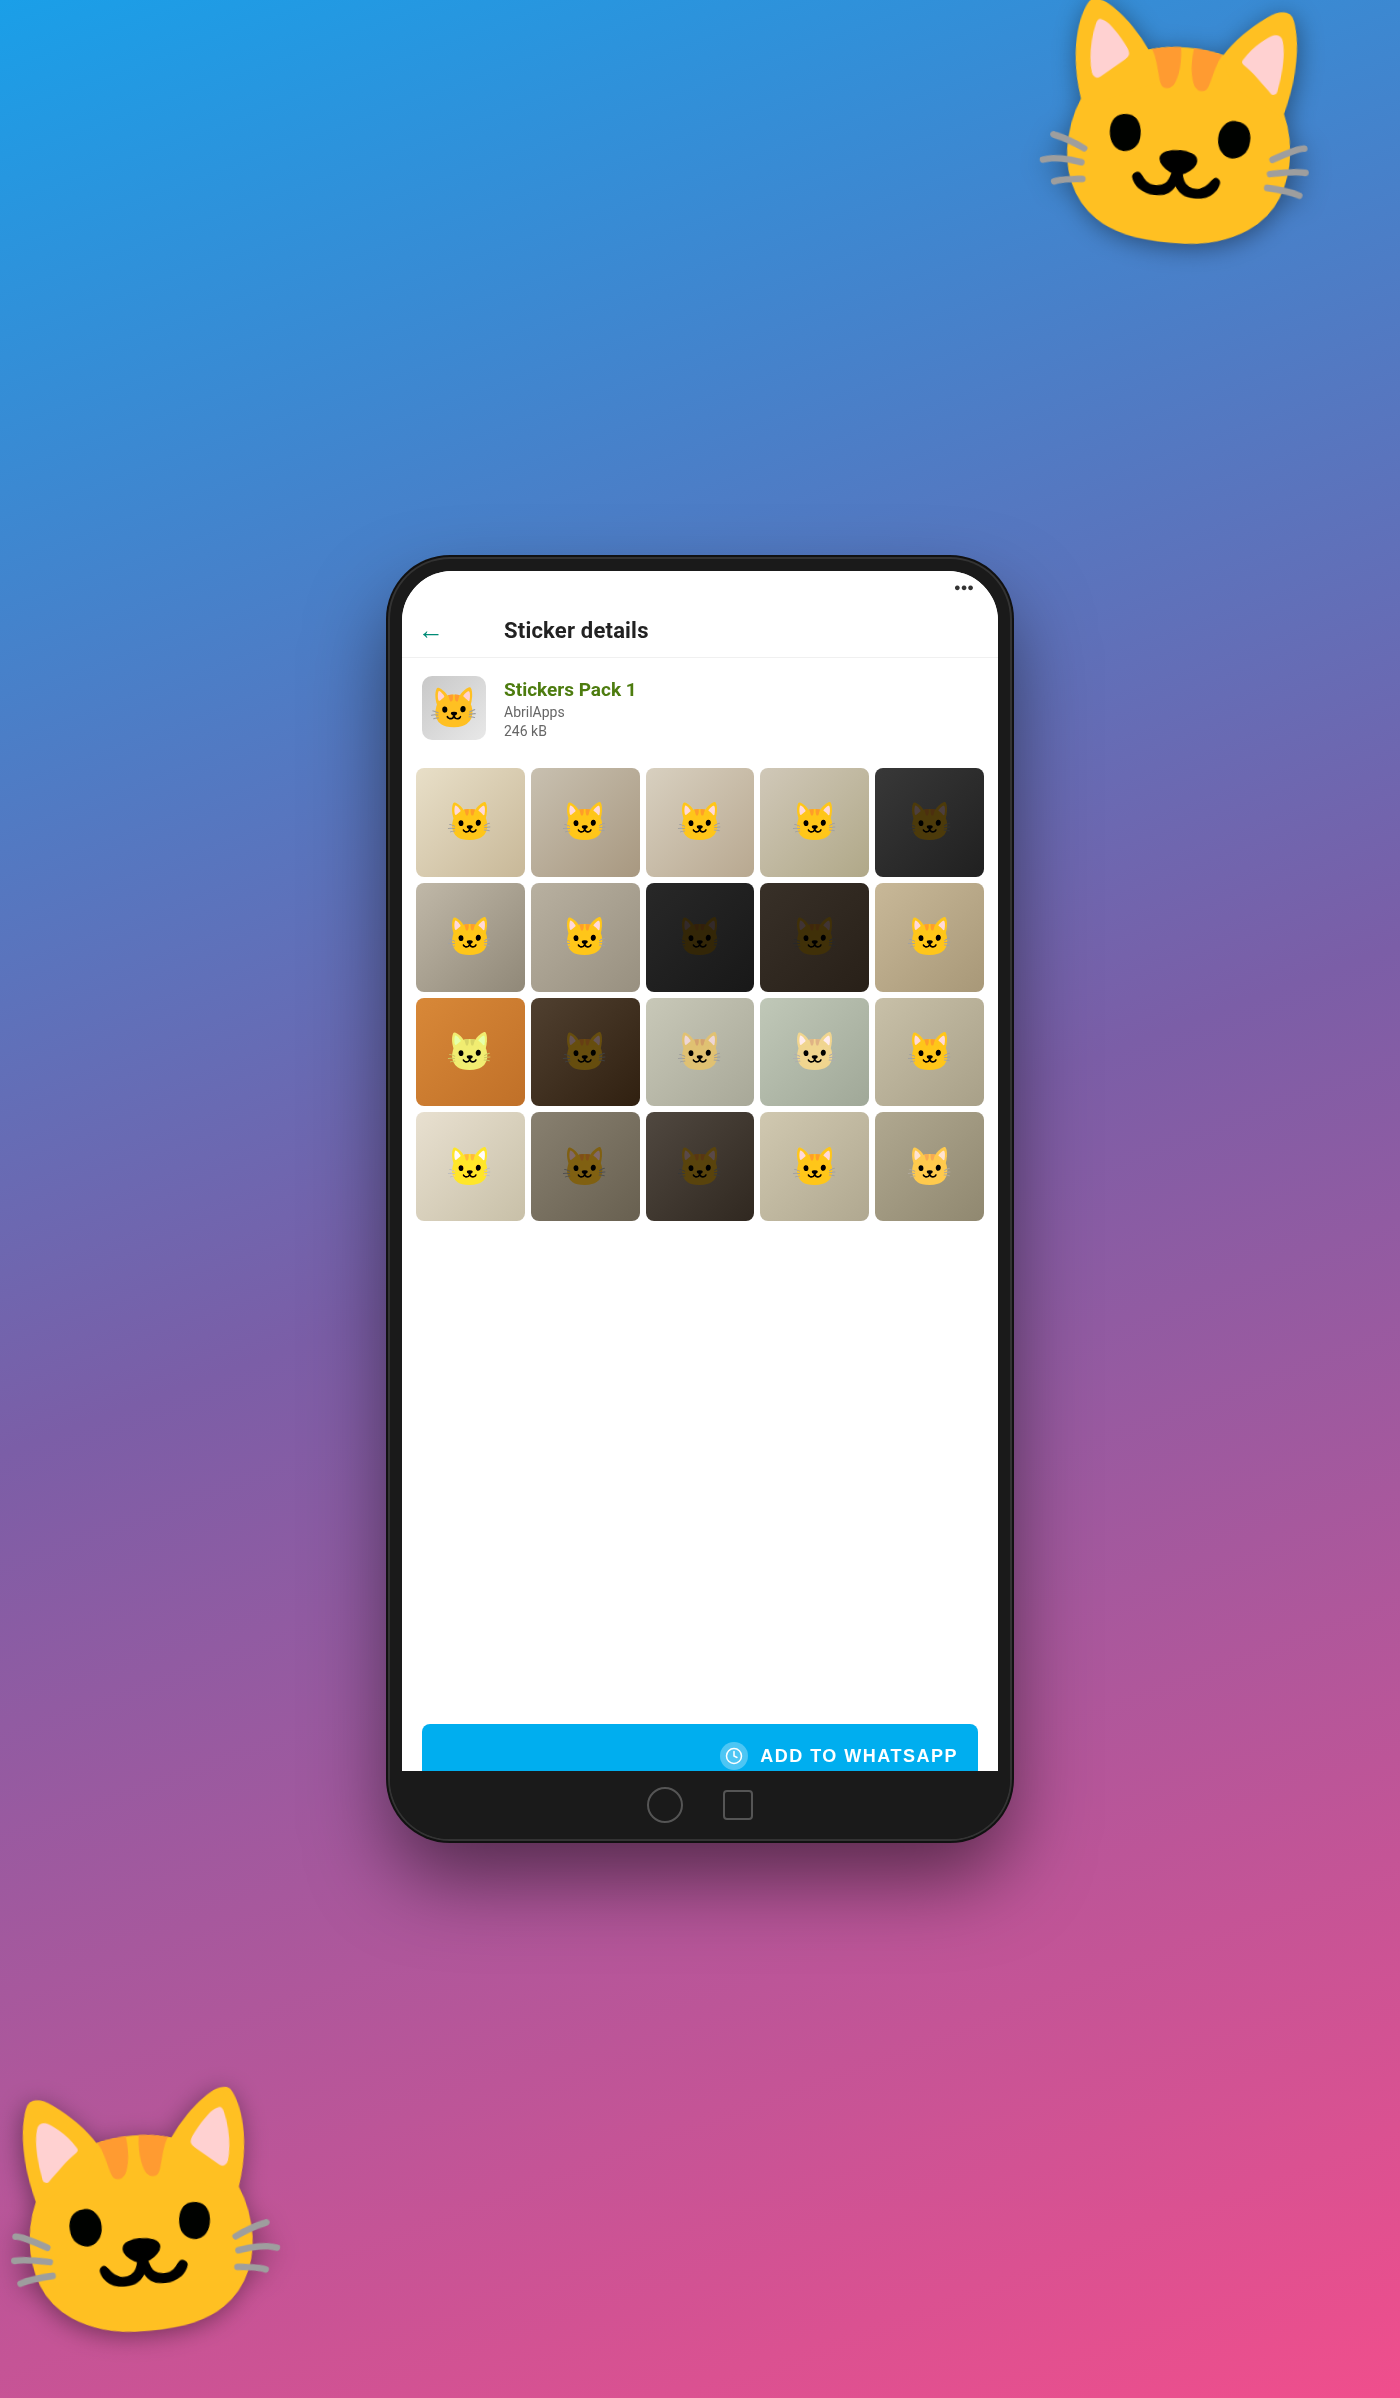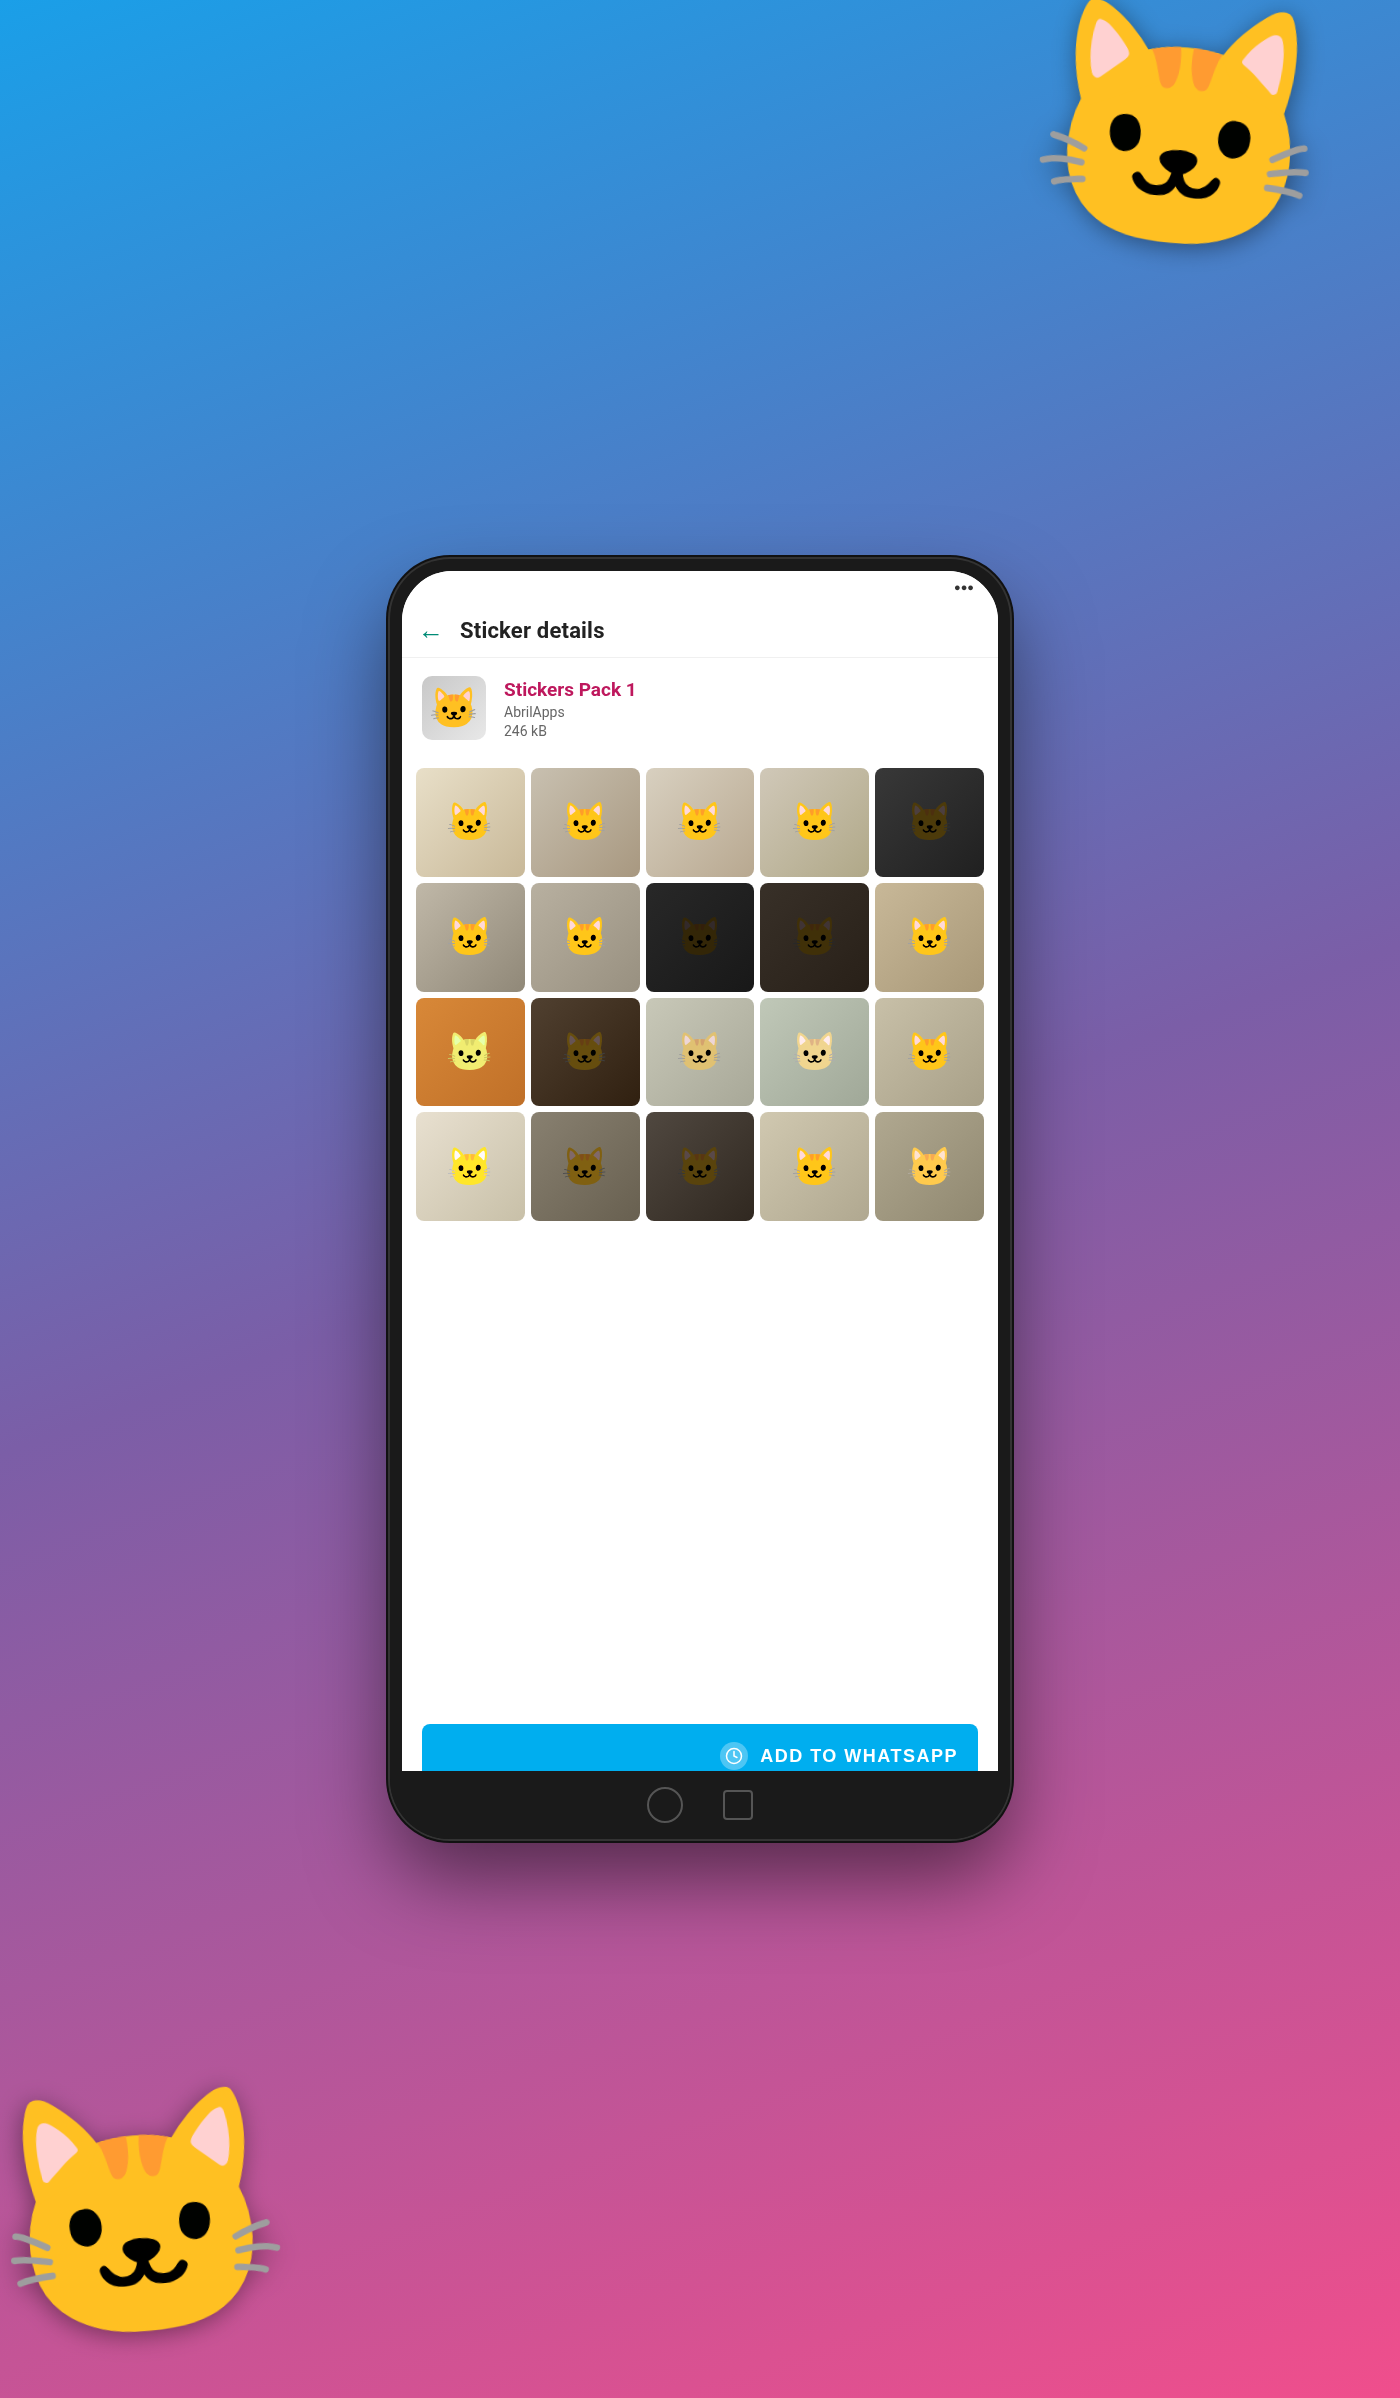--- a/index.html
+++ b/index.html
@@ -74,20 +74,21 @@
       font-size: 26px;
       cursor: pointer;
       line-height: 1;
     }
 
     .header-title {
       font-size: 22px;
       font-weight: 700;
       color: #222;
       letter-spacing: 0.2px;
+      margin-left: 44px;
     }
 
     
     .pack-info {
       background: #fff;
       padding: 18px 20px;
       display: flex;
       align-items: center;
       gap: 18px;
       flex-shrink: 0;
@@ -114,21 +115,21 @@
 
     .pack-meta {
       display: flex;
       flex-direction: column;
       gap: 3px;
     }
 
     .pack-name {
       font-size: 19px;
       font-weight: 700;
-      color: #be185d;
+      color: #4d7c0f;
     }
 
     .pack-author {
       font-size: 14px;
       color: #666;
     }
 
     .pack-size {
       font-size: 14px;
       color: #666;

